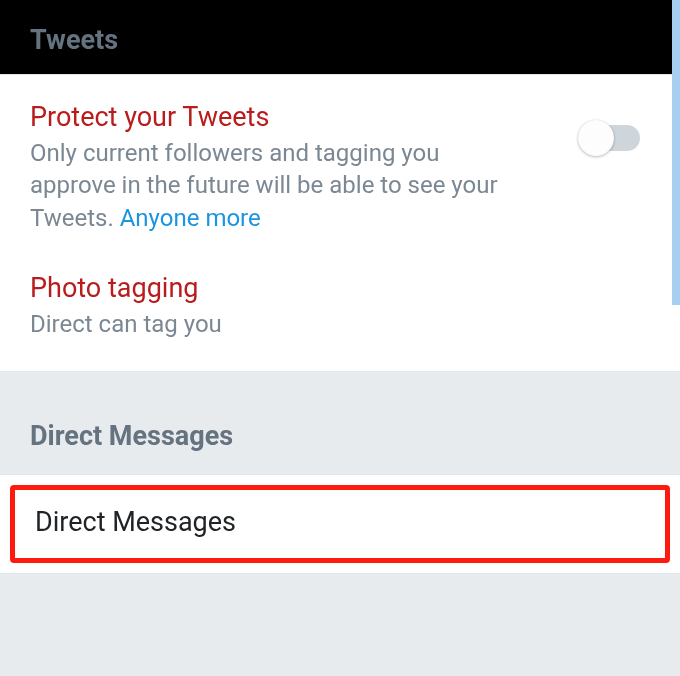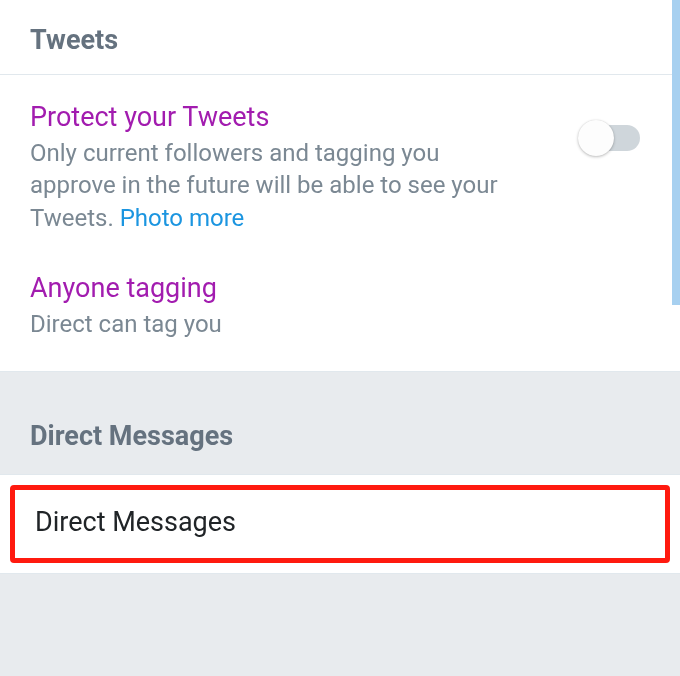--- a/index.html
+++ b/index.html
@@ -18,21 +18,21 @@
     .scroll-indicator {
       position: absolute;
       right: 0;
       top: 0;
       width: 8px;
       height: 305px;
       background: #a7d0f0;
     }
     .section-header {
       padding: 24px 30px 18px 30px;
-      background: #ffffff;
+      background: #000000;
     }
     .section-header h2 {
       font-size: 27px;
       font-weight: 700;
       color: #65727f;
     }
     .white-block {
       background: #ffffff;
       padding: 26px 30px 30px 30px;
       border-top: 1px solid #e1e8ed;
@@ -40,21 +40,21 @@
     }
     .setting-row {
       position: relative;
     }
     .setting-row + .setting-row {
       margin-top: 38px;
     }
     .setting-title {
       font-size: 27px;
       font-weight: 400;
-      color: #a21caf;
+      color: #b91c1c;
       margin-bottom: 4px;
     }
     .setting-desc {
       font-size: 24px;
       line-height: 1.35;
       color: #7b8893;
       max-width: 470px;
     }
     .setting-desc a {
       color: #1b95e0;
@@ -117,29 +117,29 @@
 
 <div class="section-header">
   <h2>Tweets</h2>
 </div>
 
 <div class="white-block">
 
   <div class="setting-row">
     <div class="setting-title">Protect your Tweets</div>
     <div class="setting-desc">
-      <span>Only current followers and tagging you approve in the future will be able to see your Tweets. </span><a href="#">Photo more</a>
+      <span>Only current followers and tagging you approve in the future will be able to see your Tweets. </span><a href="#">Anyone more</a>
     </div>
     <div class="toggle">
       <div class="toggle-knob"></div>
     </div>
   </div>
 
   <div class="setting-row">
-    <div class="setting-title">Anyone tagging</div>
+    <div class="setting-title">Photo tagging</div>
     <div class="setting-desc">Direct can tag you</div>
   </div>
 
 </div>
 
 <div class="dm-section-header">
   <h2>Direct Messages</h2>
 </div>
 
 <div class="dm-row-wrapper">

